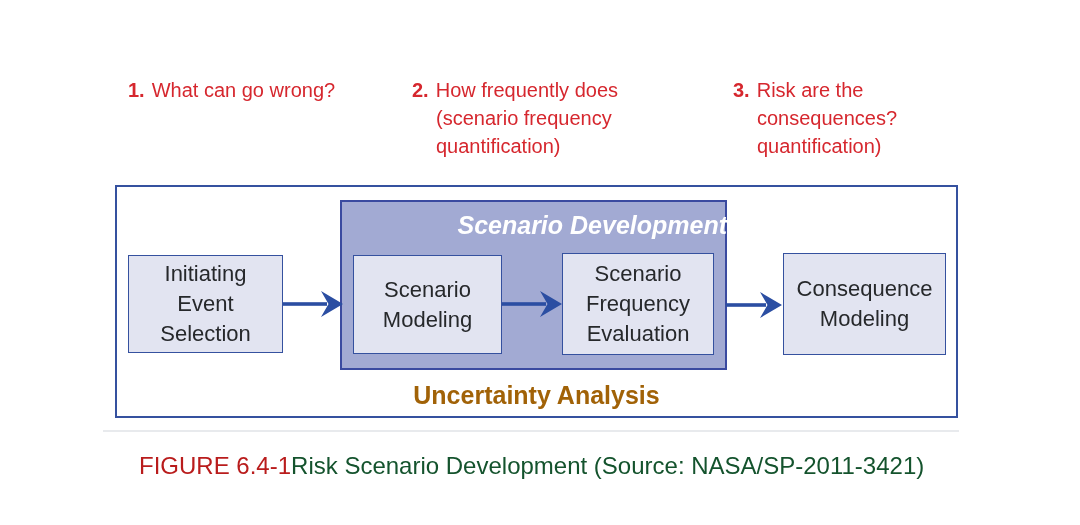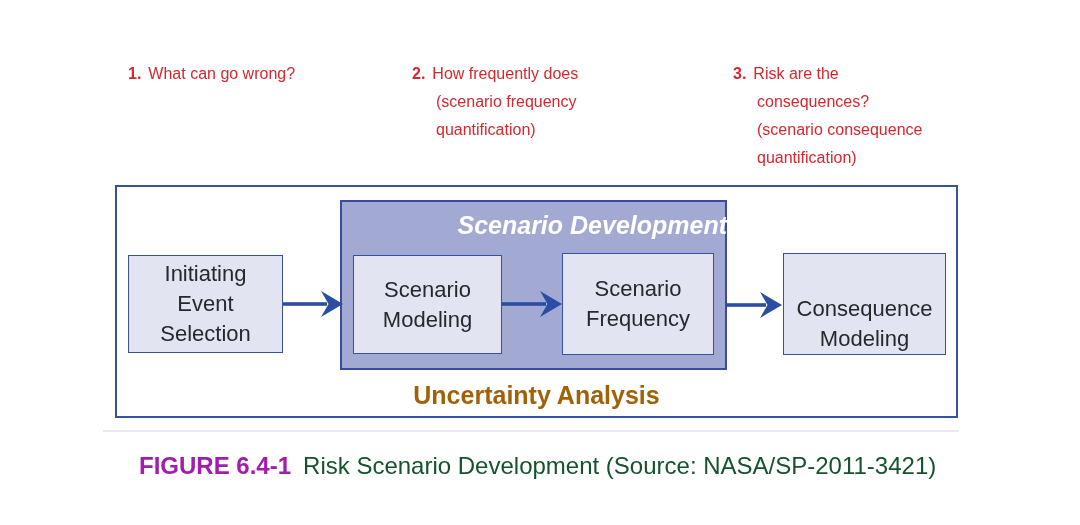--- a/index.html
+++ b/index.html
@@ -9,23 +9,24 @@
     height: 525px;
     background: #ffffff;
     font-family: "Liberation Sans", "DejaVu Sans", sans-serif;
     overflow: hidden;
   }
 
   
   .question {
     position: absolute;
     color: #D6272E;
-    font-size: 16px;
+    font-size: 20px;
     line-height: 28px;
     white-space: nowrap;
+    margin-top: 16px;
   }
   .q-first { display: block; }
   .q-num { font-weight: 700; margin-right: 7px; }
   .q-rest { padding-left: 24px; }
   .q1 { left: 128px; top: 60px; }
   .q2 { left: 412px; top: 60px; }
   .q3 { left: 733px; top: 60px; }
 
   
   .outer-box {
@@ -68,21 +69,21 @@
     justify-content: center;
     align-items: center;
     text-align: center;
     color: #26282B;
     font-size: 22px;
     line-height: 30px;
   }
   .box-initiating { left: 128px; top: 255px; width: 155px; height: 98px; text-align: right; }
   .box-modeling   { left: 353px; top: 255px; width: 149px; height: 99px; }
   .box-frequency  { left: 562px; top: 253px; width: 152px; height: 102px; }
-  .box-consequence{ left: 783px; top: 253px; width: 163px; height: 102px; justify-content: flex-end; }
+  .box-consequence{ left: 783px; top: 253px; width: 163px; height: 102px; }
 
   
   .arrow { position: absolute; }
   .arrow-1 { left: 283px; top: 289px; }
   .arrow-2 { left: 502px; top: 289px; }
   .arrow-3 { left: 726px; top: 290px; }
   .arrow svg { display: block; }
 
   
   .uncertainty {
@@ -103,21 +104,21 @@
     background: #E8EAED;
   }
 
   
   .caption {
     position: absolute;
     left: 139px; top: 452px;
     font-size: 24px;
     white-space: nowrap;
   }
-  .cap-label { color: #a21caf; font-weight: 700; margin-right: 12px; }
+  .cap-label { color: #b91c1c; font-weight: 400; }
   .cap-text { color: #14532d; font-weight: 400; }
 </style>
 </head>
 <body>
 
 <div class="canvas">
 
   <div class="question q1">
     <div class="q-first"><span class="q-num">1.</span><span>What can go wrong?</span></div>
   </div>
@@ -127,21 +128,20 @@
     <div class="q-rest">
       <div>(scenario frequency</div>
       <div>quantification)</div>
     </div>
   </div>
 
   <div class="question q3">
     <div class="q-first"><span class="q-num">3.</span><span>Risk are the</span></div>
     <div class="q-rest">
       <div>consequences?</div>
-      <div>(scenario consequence</div>
       <div>quantification)</div>
     </div>
   </div>
 
   <div class="outer-box"></div>
 
   <div class="sd-container"></div>
   <div class="sd-title">Scenario Development</div>
 
   <div class="pbox box-initiating">
@@ -151,20 +151,21 @@
   </div>
 
   <div class="pbox box-modeling">
     <div>Scenario</div>
     <div>Modeling</div>
   </div>
 
   <div class="pbox box-frequency">
     <div>Scenario</div>
     <div>Frequency</div>
+    <div>Evaluation</div>
   </div>
 
   <div class="pbox box-consequence">
     <div>Consequence</div>
     <div>Modeling</div>
   </div>
 
   <div class="arrow arrow-1">
     <svg width="60" height="30" viewBox="0 0 60 30">
       <rect x="0" y="13.2" width="44" height="3.6" fill="#2B4EA2"></rect>

